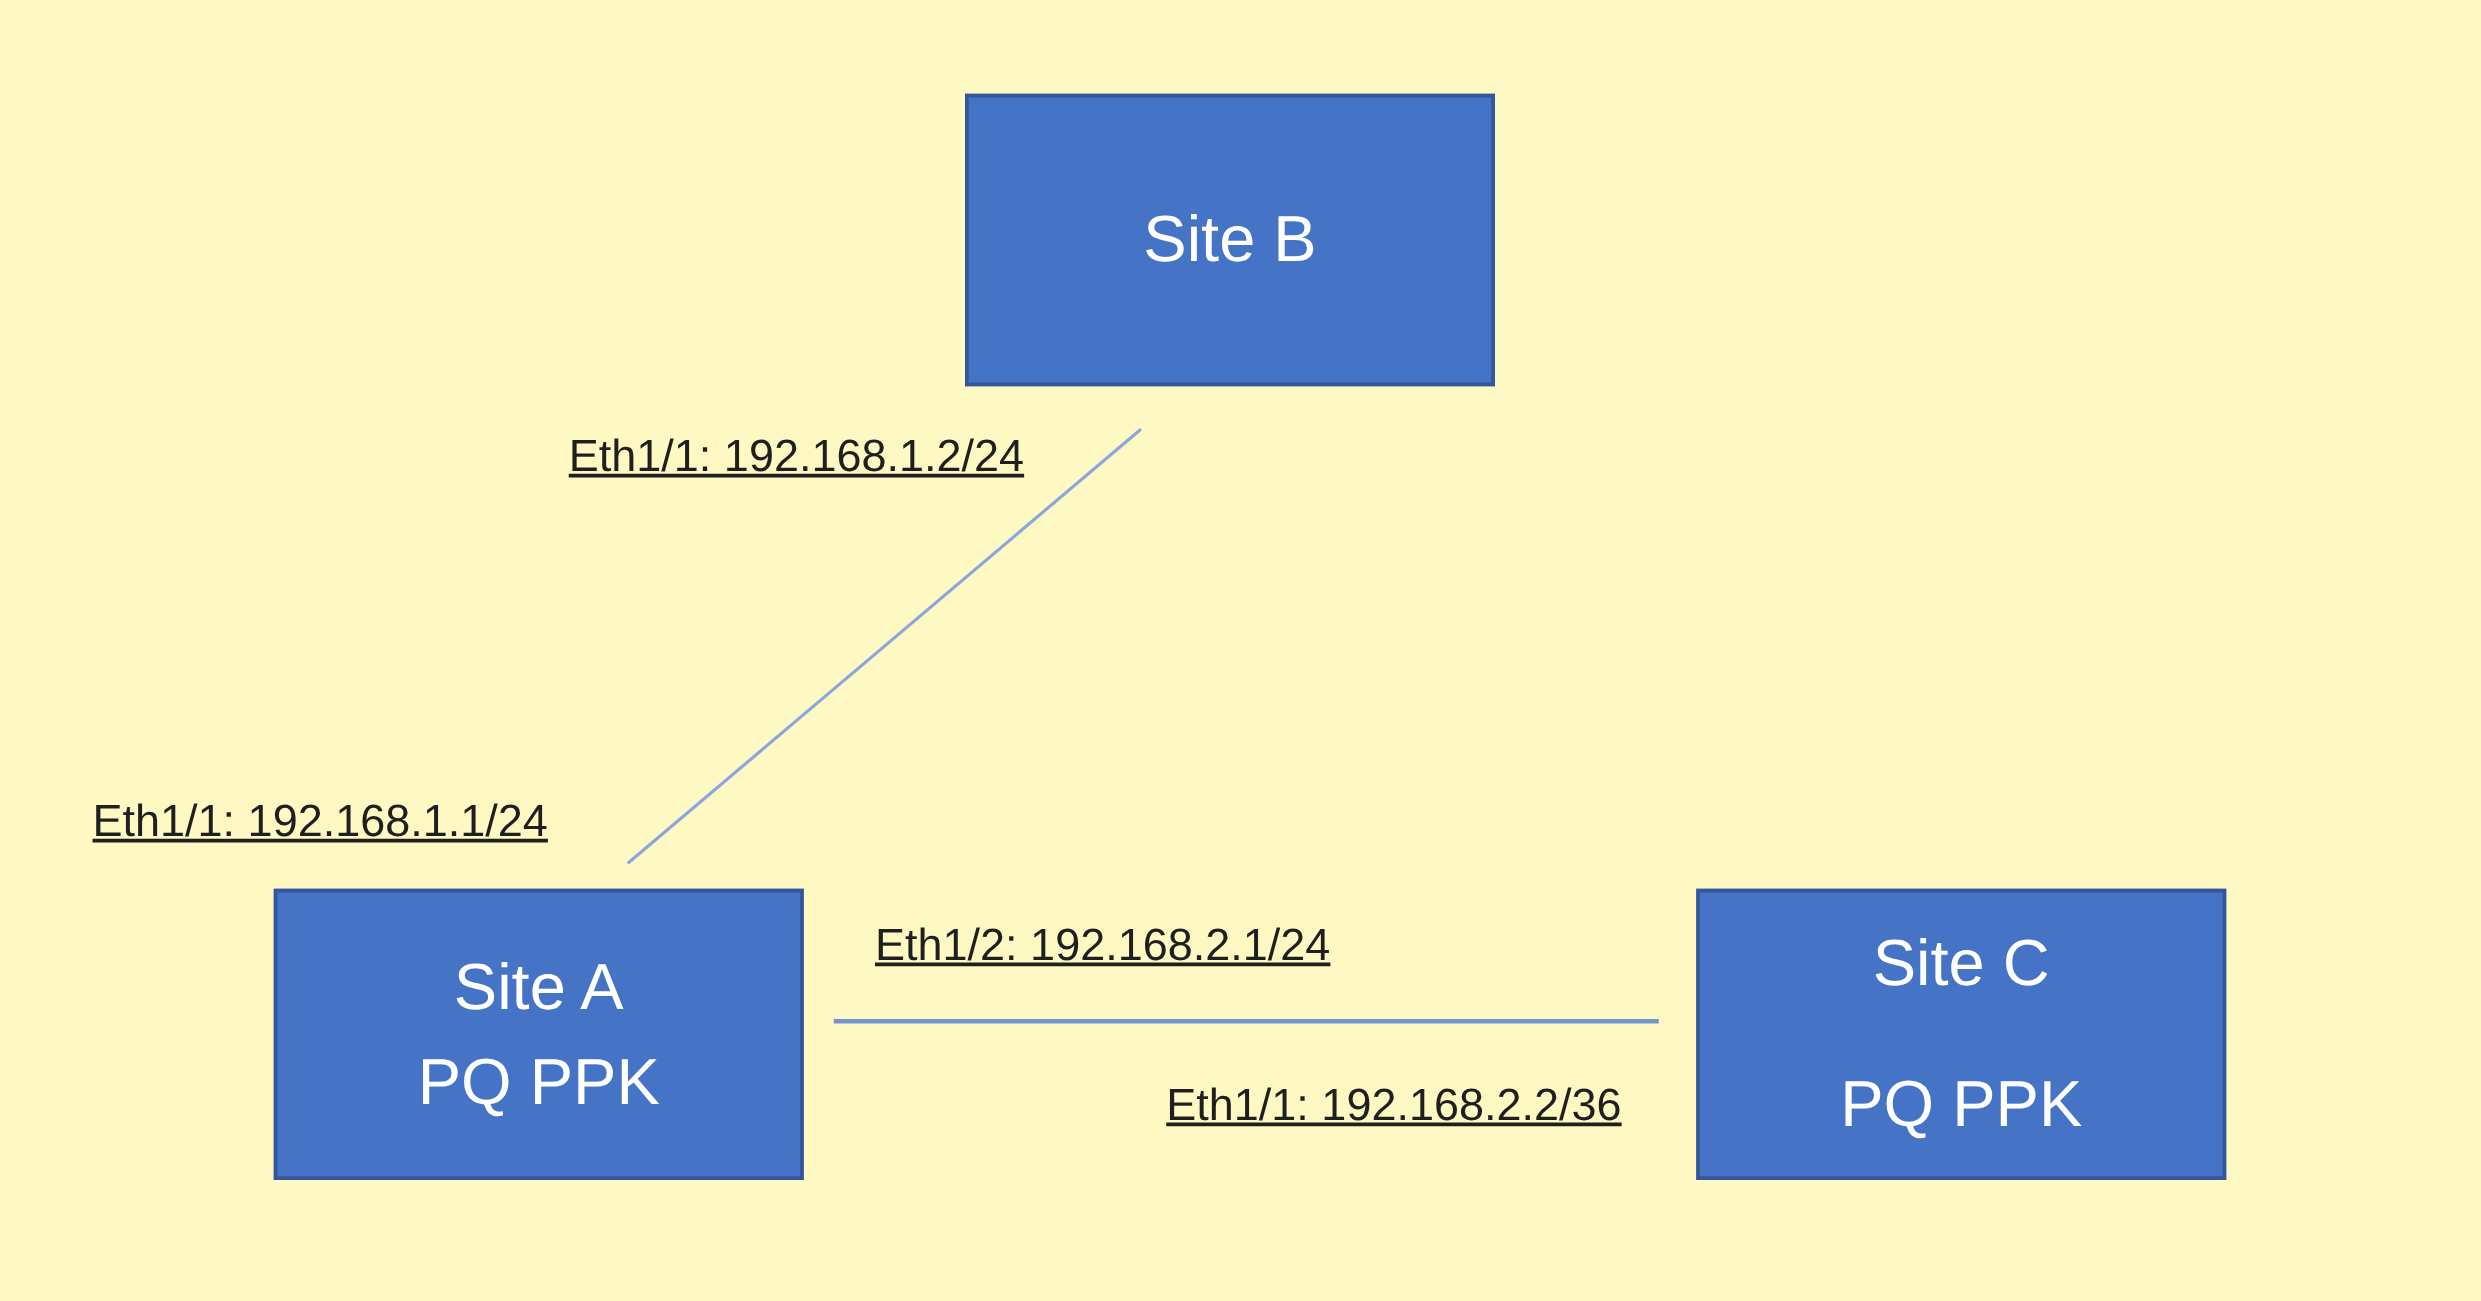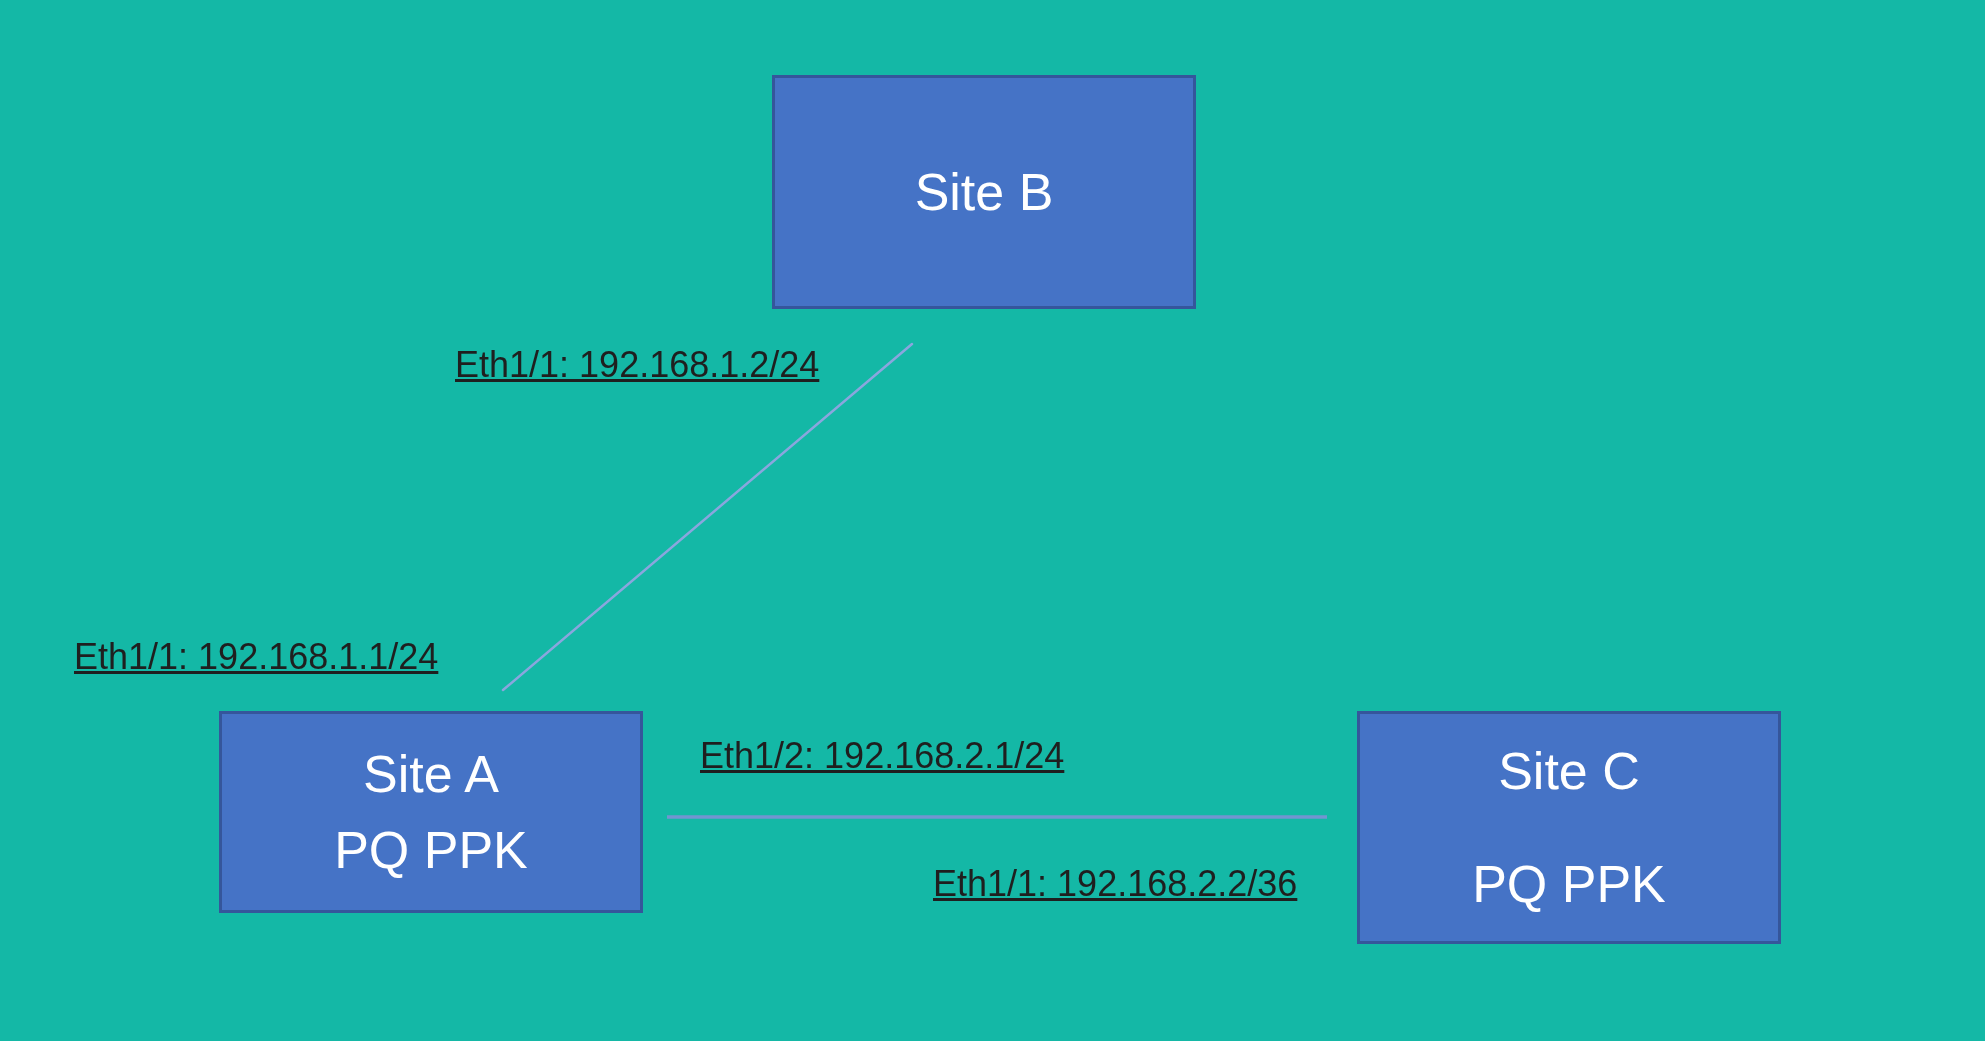--- a/index.html
+++ b/index.html
@@ -5,21 +5,21 @@
   html, body {
     margin: 0;
     padding: 0;
     background: #ffffff;
     font-family: "Liberation Sans", sans-serif;
   }
   .canvas {
     position: relative;
     width: 1985px;
     height: 1041px;
-    background: #14b8a6;
+    background: #fef9c3;
     overflow: hidden;
   }
   .links-svg {
     position: absolute;
     left: 0;
     top: 0;
     width: 1985px;
     height: 1041px;
     pointer-events: none;
   }
@@ -31,21 +31,21 @@
     display: flex;
     flex-direction: column;
     align-items: center;
     justify-content: center;
     text-align: center;
     color: #ffffff;
     font-size: 52px;
     line-height: 76px;
   }
   .node-site-b { left: 772px; top: 75px;  width: 424px; height: 234px; }
-  .node-site-a { left: 219px; top: 711px; width: 424px; height: 202px; }
+  .node-site-a { left: 219px; top: 711px; width: 424px; height: 233px; }
   .node-site-c { left: 1357px; top: 711px; width: 424px; height: 233px; gap: 37px; }
   .iface-label {
     position: absolute;
     color: #1f1f1f;
     font-size: 36px;
     line-height: 44px;
     white-space: nowrap;
     text-decoration: underline;
   }
   .label-b-eth  { left: 455px; top: 343px; }

